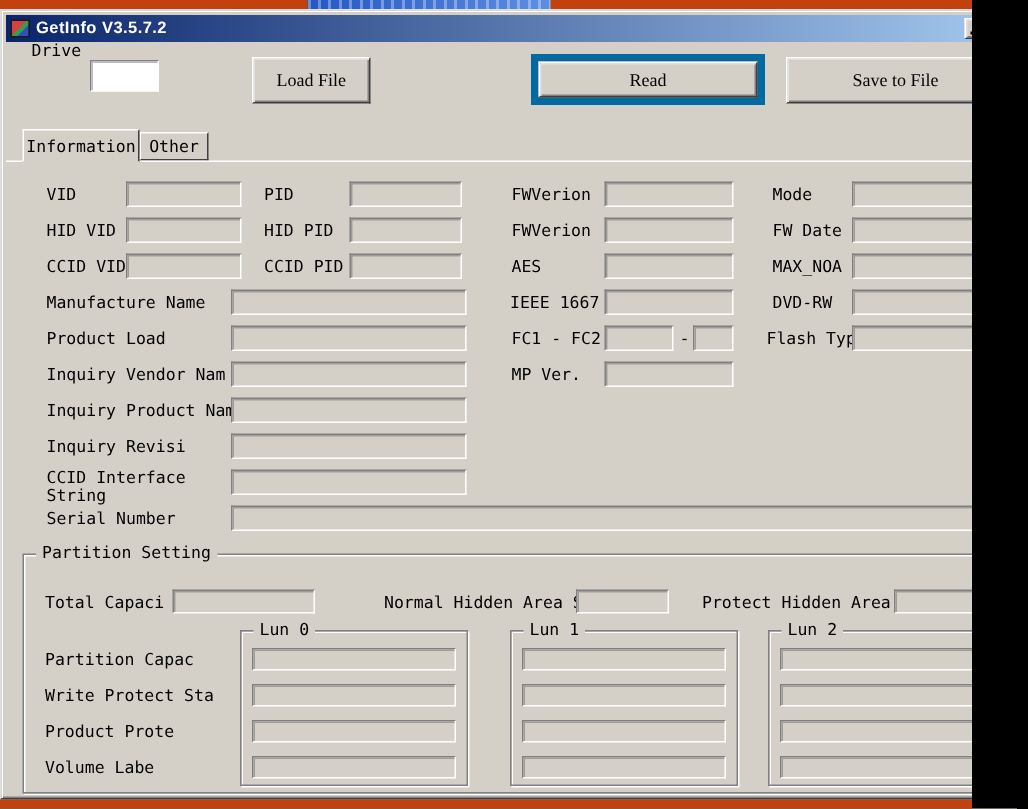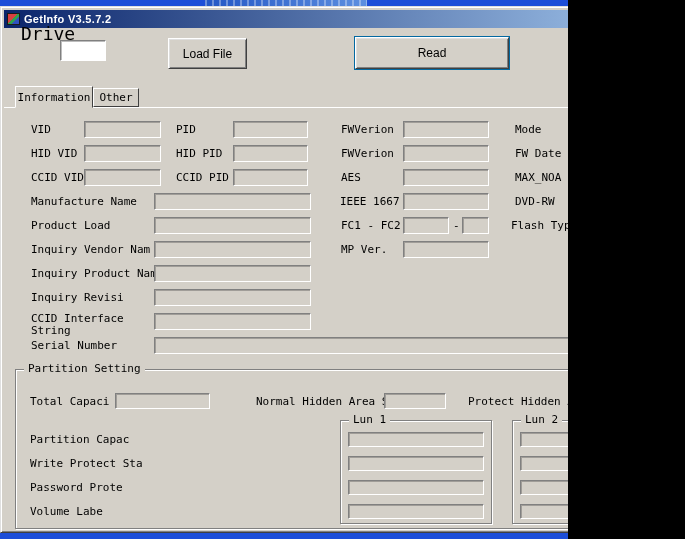--- a/index.html
+++ b/index.html
@@ -1,18 +1,18 @@
 <!DOCTYPE html>
 <html><head>
 <meta charset="utf-8">
 <style>
   *{box-sizing:border-box;margin:0;padding:0}
   html,body{width:685px;height:539px}
   body{background:#000;font-family:"Liberation Sans",sans-serif}
-  .screen{position:relative;width:568px;height:539px;background:#1d4ed8;overflow:hidden}
+  .screen{position:relative;width:648px;height:539px;background:#c2410c;overflow:hidden}
   .bg-frag{position:absolute;left:205px;top:0;width:162px;height:7px;
     background:linear-gradient(90deg,#2457c5,#5d8fe0)}
   .bg-frag::after{content:"";position:absolute;inset:0;
     background:repeating-linear-gradient(90deg,rgba(255,255,255,.55) 0 2px,transparent 2px 7px);opacity:.6}
   .dialog{position:absolute;left:0;top:6px;width:683px;height:527px;background:#d4d0c8;
     border:1px solid;border-color:#dfdfdf #404040 #404040 #dfdfdf;
     box-shadow:inset 1px 1px 0 #ffffff, inset -1px -1px 0 #808080}
   .titlebar{position:absolute;left:3px;top:3px;right:3px;height:18px;
     background:linear-gradient(90deg,#0a246a,#a6caf0);display:flex;align-items:center;
     padding:0 2px;color:#fff}
@@ -27,23 +27,23 @@
   .x-glyph{font-size:9px;font-weight:bold;color:#000;position:absolute;left:0;right:0;top:1px;text-align:center}
   .lbl{position:absolute;font-family:"DejaVu Sans Mono",monospace;font-size:11px;line-height:12px;
     color:#000;white-space:nowrap;z-index:0}
   .sunken{position:absolute;background:#d4d0c8;height:17px;z-index:1;
     border:1px solid;border-color:#808080 #ffffff #ffffff #808080;
     box-shadow:inset 1px 1px 0 rgba(64,64,64,.35)}
   .white{background:#fff}
   .btn{position:absolute;background:#d4d0c8;color:#000;cursor:default;
     border:1px solid;border-color:#ffffff #404040 #404040 #ffffff;
     box-shadow:inset 1px 1px 0 #dfdfdf,inset -1px -1px 0 #808080;
-    font-family:Liberation Sans, sans-serif;font-size:12px;
+    font-family:Liberation Serif, serif;font-size:12px;
     display:flex;align-items:center;justify-content:center}
-  .default-wrap{position:absolute;border:1px solid #0369a1;background:#000}
+  .default-wrap{position:absolute;border:5px solid #0369a1;background:#000}
   .default-wrap .btn{position:relative;width:100%;height:100%}
   .tab{position:absolute;background:#d4d0c8;display:flex;align-items:center;justify-content:center;
     font-family:"DejaVu Sans Mono",monospace;font-size:11px;cursor:default;
     border:1px solid;border-color:#ffffff #404040 #d4d0c8 #ffffff}
   .tab-active{z-index:3}
   .tab-inactive{z-index:1;border-bottom-color:#404040}
   .pane-line{position:absolute;left:3px;right:3px;top:100px;height:1px;background:#ffffff;z-index:2}
   .groupbox{position:absolute;border:1px solid #808080;
     box-shadow:inset 1px 1px 0 #ffffff, 1px 1px 0 #ffffff}
   .gb-title{position:absolute;top:-8px;left:8px;background:#d4d0c8;padding:0 4px;
@@ -64,26 +64,27 @@
       <span class="tb-btns">
         <button class="tbtn">
             <span class="min-bar"></span>
           </button>
         <button class="tbtn">
             <span class="x-glyph">✕</span>
           </button>
       </span>
     </div>
 
-    <span class="lbl" style="left:20px;top:21px;font-size:18px">Drive</span>
+    <span class="lbl" style="left:20px;top:21px;font-size:11px">Drive</span>
     <input class="sunken white" style="left: 59px; top: 33px; width: 46px; height: 21px;" value="">
     <button class="btn" style="left:167px;top:31px;width:79px;height:31px">Load File</button>
     <div class="default-wrap" style="left:353px;top:29px;width:156px;height:34px">
       <button class="btn">Read</button>
     </div>
+    <button class="btn" style="left:523px;top:31px;width:146px;height:31px">Save to File</button>
 
     <div class="tab tab-active" style="left:14px;top:79px;width:78px;height:22px">Information</div>
     <div class="tab tab-inactive" style="left:92px;top:81px;width:46px;height:19px">Other</div>
     <div class="pane-line"></div>
 
     <span class="lbl" style="left:30px;top:117px">VID</span>
     <span class="lbl" style="left:175px;top:117px">PID</span>
     <span class="lbl" style="left:340px;top:117px">FWVerion</span>
     <span class="lbl" style="left:514px;top:117px">Mode</span>
     <div class="sunken" style="left:83px;top:114px;width:77px"></div>
@@ -149,23 +150,30 @@
       <div class="sunken" style="left:99px;top:23px;width:95px;height:16px"></div>
 
       <span class="lbl" style="left:240px;top:26px">Normal Hidden Area S</span>
       <div class="sunken" style="left:368px;top:23px;width:62px;height:16px"></div>
 
       <span class="lbl" style="left:452px;top:26px">Protect Hidden Area S</span>
       <div class="sunken" style="left:580px;top:23px;width:66px;height:16px"></div>
 
       <span class="lbl" style="left:14px;top:64px">Partition Capac</span>
       <span class="lbl" style="left:14px;top:88px">Write Protect Sta</span>
-      <span class="lbl" style="left:14px;top:112px">Password Prote</span>
+      <span class="lbl" style="left:14px;top:112px">Product Prote</span>
       <span class="lbl" style="left:14px;top:136px">Volume Labe</span>
 
+      <div class="groupbox" style="left:144px;top:50px;width:152px;height:104px">
+        <span class="gb-title">Lun 0</span>
+        <div class="sunken" style="left:7px;top:11px;width:136px;height:15px"></div>
+        <div class="sunken" style="left:7px;top:35px;width:136px;height:15px"></div>
+        <div class="sunken" style="left:7px;top:59px;width:136px;height:15px"></div>
+        <div class="sunken" style="left:7px;top:83px;width:136px;height:15px"></div>
+      </div>
 
       <div class="groupbox" style="left:324px;top:50px;width:152px;height:104px">
         <span class="gb-title">Lun 1</span>
         <div class="sunken" style="left:7px;top:11px;width:136px;height:15px"></div>
         <div class="sunken" style="left:7px;top:35px;width:136px;height:15px"></div>
         <div class="sunken" style="left:7px;top:59px;width:136px;height:15px"></div>
         <div class="sunken" style="left:7px;top:83px;width:136px;height:15px"></div>
       </div>
 
       <div class="groupbox" style="left:496px;top:50px;width:152px;height:104px">

